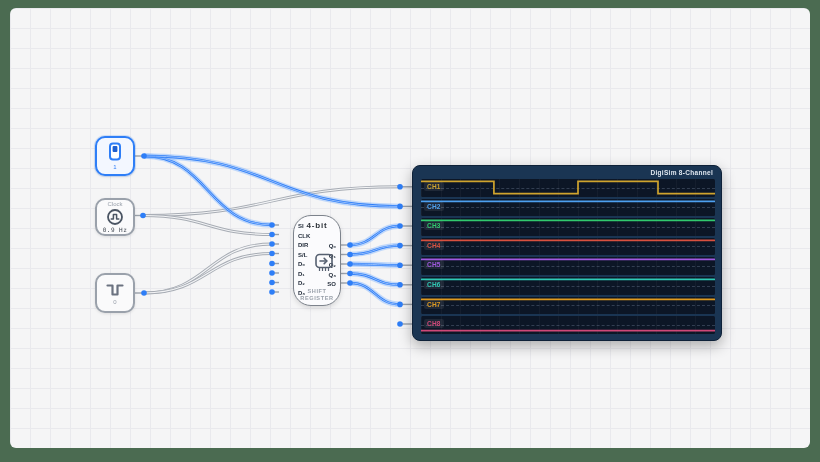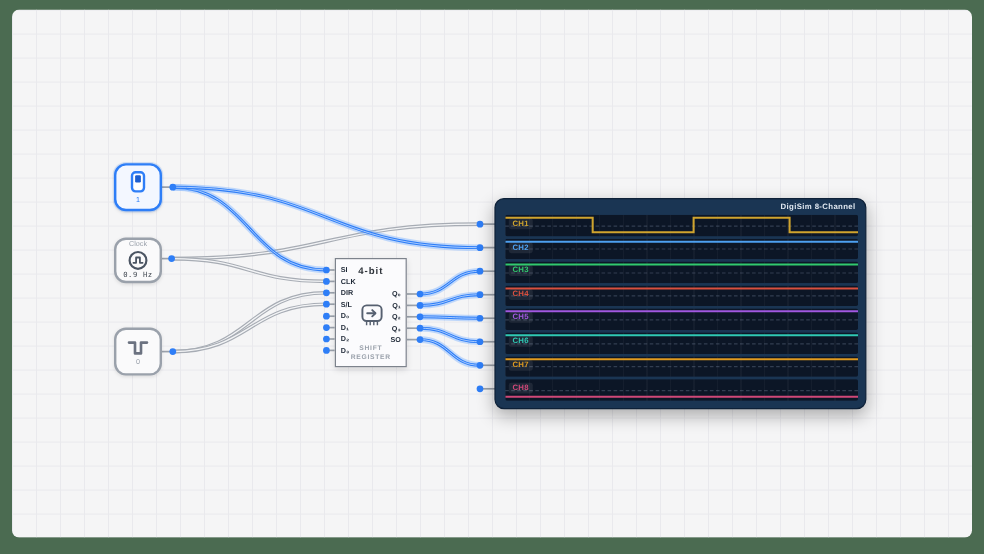--- a/index.html
+++ b/index.html
@@ -26,22 +26,22 @@
     display:flex;flex-direction:column;align-items:center;justify-content:center;
   }
   .comp .tinylabel{font-size:6px;color:#9aa1ab;line-height:7px;}
   .toggle{left:85px;top:128px;width:40px;height:40px;border-color:#2e7ef7;background:#f3f7ff;
     box-shadow:0 0 0 1px rgba(46,126,247,0.18), 0 1px 3px rgba(0,0,0,0.10);}
   .toggle .tinylabel{color:#2e7ef7;}
   .clock{left:85px;top:190px;width:40px;height:38px;}
   .clock .freq{font-size:6px;font-family:"DejaVu Sans Mono",monospace;color:#3f4650;letter-spacing:0.5px;}
   .pushbtn{left:85px;top:265px;width:40px;height:40px;}
   .chip{
-    position:absolute;left:269px;top:207px;width:60px;height:91px;box-sizing:border-box;
-    background:#fbfbfd;border:1.5px solid #7d838c;border-radius:0;
+    position:absolute;left:283px;top:207px;width:48px;height:91px;box-sizing:border-box;
+    background:#fbfbfd;border:1.5px solid #7d838c;border-radius:18px;
     box-shadow:0 2px 5px rgba(0,0,0,0.12);
   }
   .chip-title{position:absolute;top:5px;left:0;right:0;text-align:center;
     font-size:8px;font-weight:bold;letter-spacing:0.8px;color:#2f343b;}
   .pinlabel{position:absolute;font-size:6px;font-weight:bold;color:#1f2937;line-height:6px;}
   .pinlabel.right{right:4px;text-align:right;}
   .pinlabel.left{left:4px;}
   .chip-caption{position:absolute;bottom:4px;left:0;right:0;text-align:center;
     font-size:5.6px;color:#9aa1ab;letter-spacing:0.6px;line-height:6.4px;font-weight:bold;}
   .chip-icon{position:absolute;left:19px;top:37px;}

